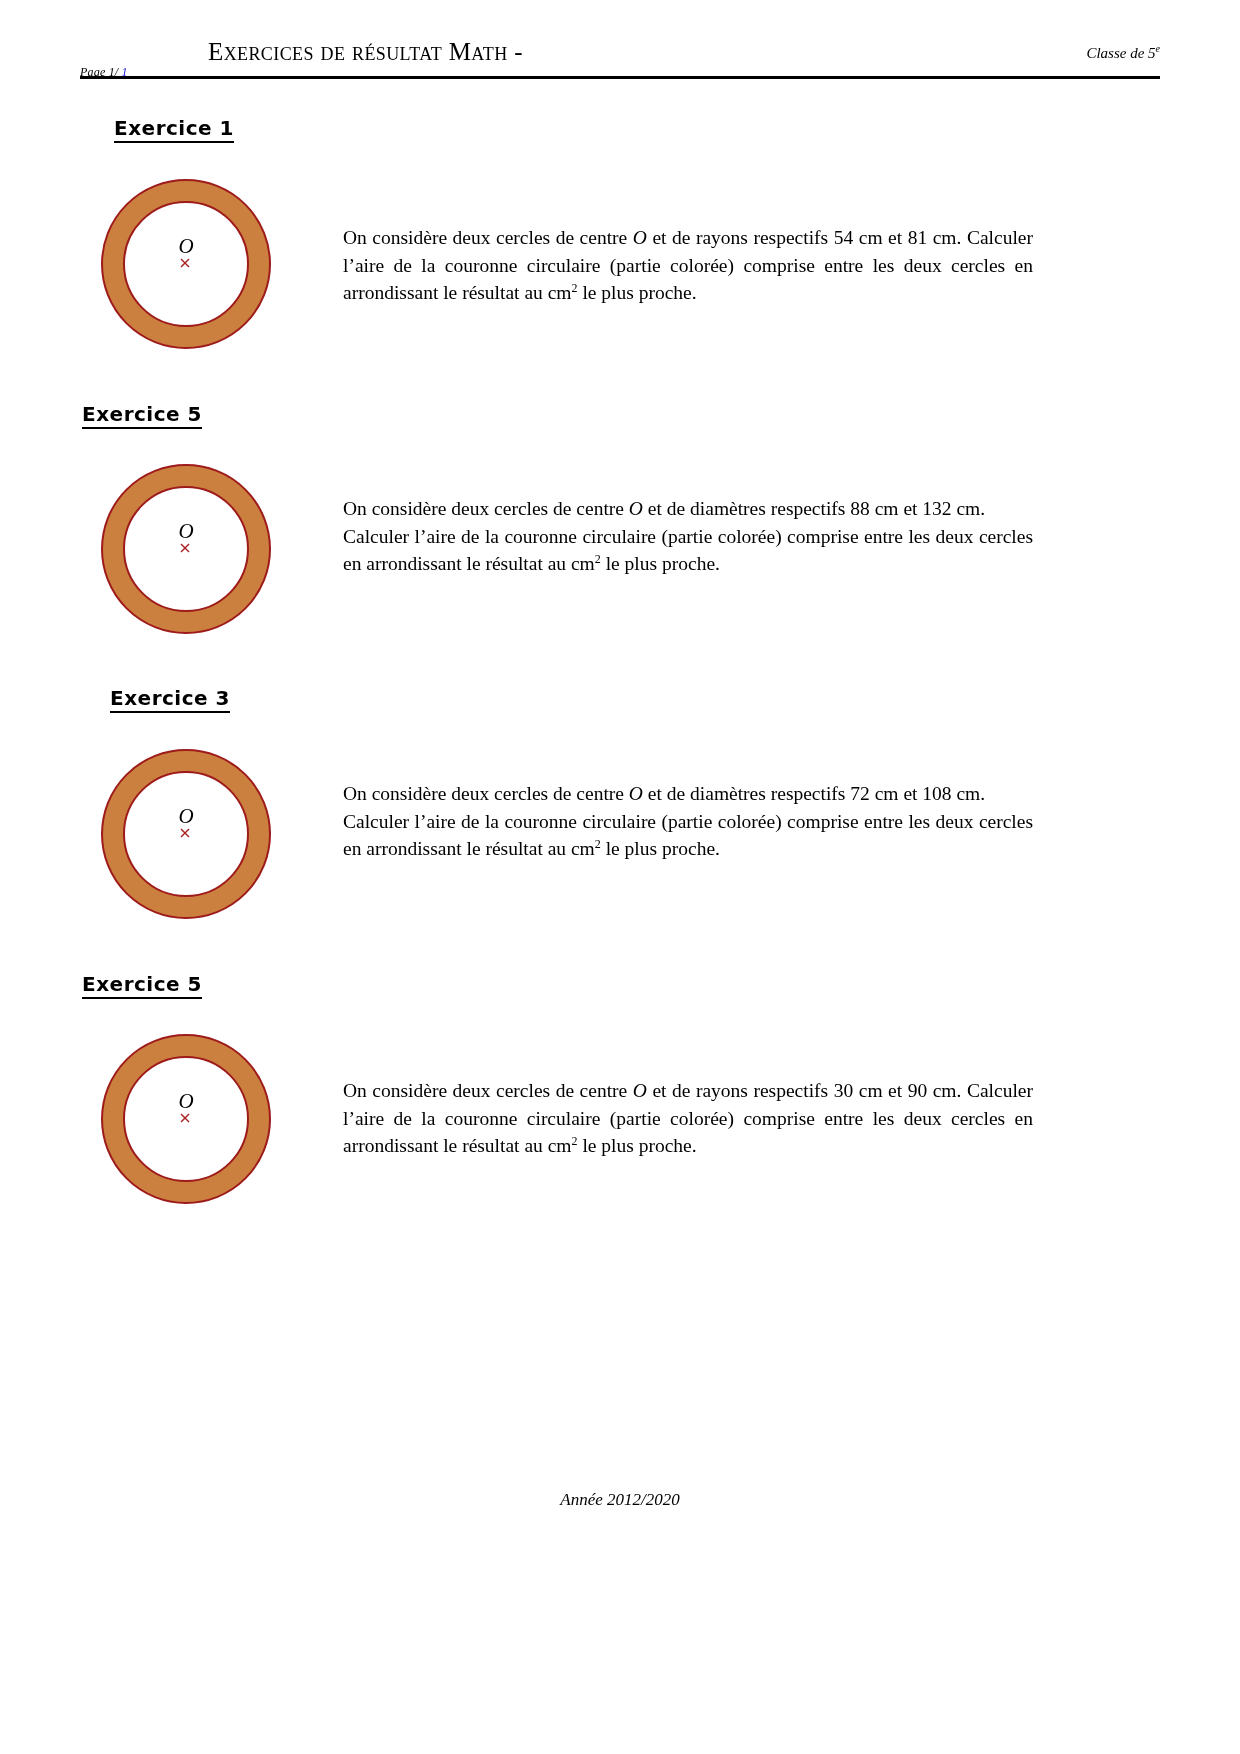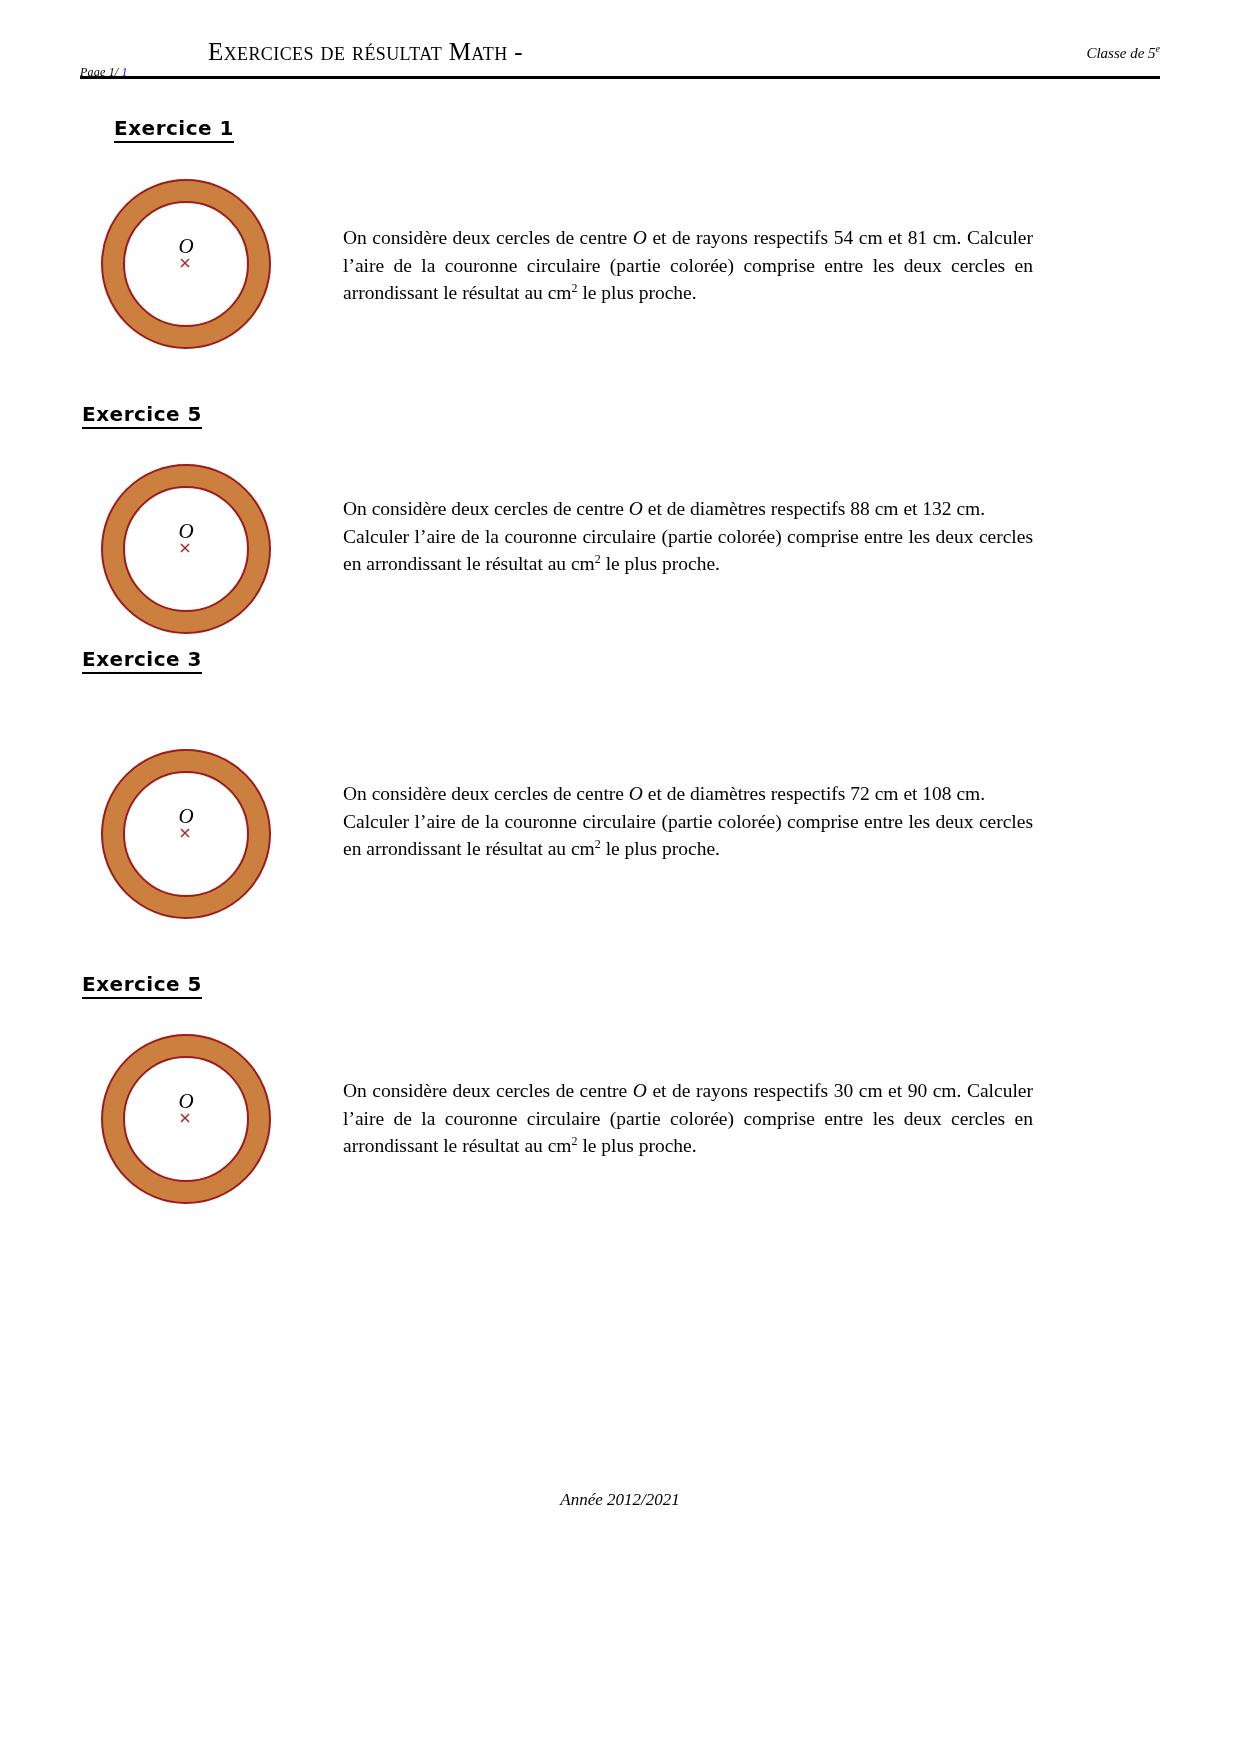--- a/index.html
+++ b/index.html
@@ -173,21 +173,21 @@
       <line x1="91" y1="83" x2="83" y2="91" class="center-cross"></line>
       <text x="88" y="77" text-anchor="middle" class="circle-label">O</text>
     </svg>
   </div>
 
   <div class="ex-text" style="top:495px;">
     <span>On considère deux cercles de centre </span><i>O</i><span> et de diamètres respectifs 88 cm et 132 cm.</span><br>
     <span>Calculer l’aire de la couronne circulaire (partie colorée) comprise entre les deux cercles en arrondissant le résultat au cm</span><sup>2</sup><span> le plus proche.</span>
   </div>
 
-  <div class="ex-title" style="top:649px;">Exercice 3</div>
+  <div class="ex-title" style="top:688px;margin-left:28px;">Exercice 3</div>
 
   <div class="ex-figure" style="left:98px; top:746px;">
     <svg width="176" height="176" viewBox="0 0 176 176">
       <circle cx="88" cy="88" r="84" fill="#cc8040" stroke="#9e1b1b" stroke-width="2"></circle>
       <circle cx="88" cy="88" r="62" fill="#ffffff" stroke="#9e1b1b" stroke-width="2"></circle>
       <line x1="83" y1="83" x2="91" y2="91" class="center-cross"></line>
       <line x1="91" y1="83" x2="83" y2="91" class="center-cross"></line>
       <text x="88" y="77" text-anchor="middle" class="circle-label">O</text>
     </svg>
   </div>
@@ -207,15 +207,15 @@
       <line x1="91" y1="83" x2="83" y2="91" class="center-cross"></line>
       <text x="88" y="77" text-anchor="middle" class="circle-label">O</text>
     </svg>
   </div>
 
   <div class="ex-text" style="top:1077px;">
     <span>On considère deux cercles de centre </span><i>O</i><span> et de rayons respectifs 30 cm et 90 cm.</span>
     <span>Calculer l’aire de la couronne circulaire (partie colorée) comprise entre les deux cercles en arrondissant le résultat au cm</span><sup>2</sup><span> le plus proche.</span>
   </div>
 
-  <div class="footer">Année 2012/2021</div>
+  <div class="footer">Année 2012/2020</div>
 
 </div>
 
 </body></html>

